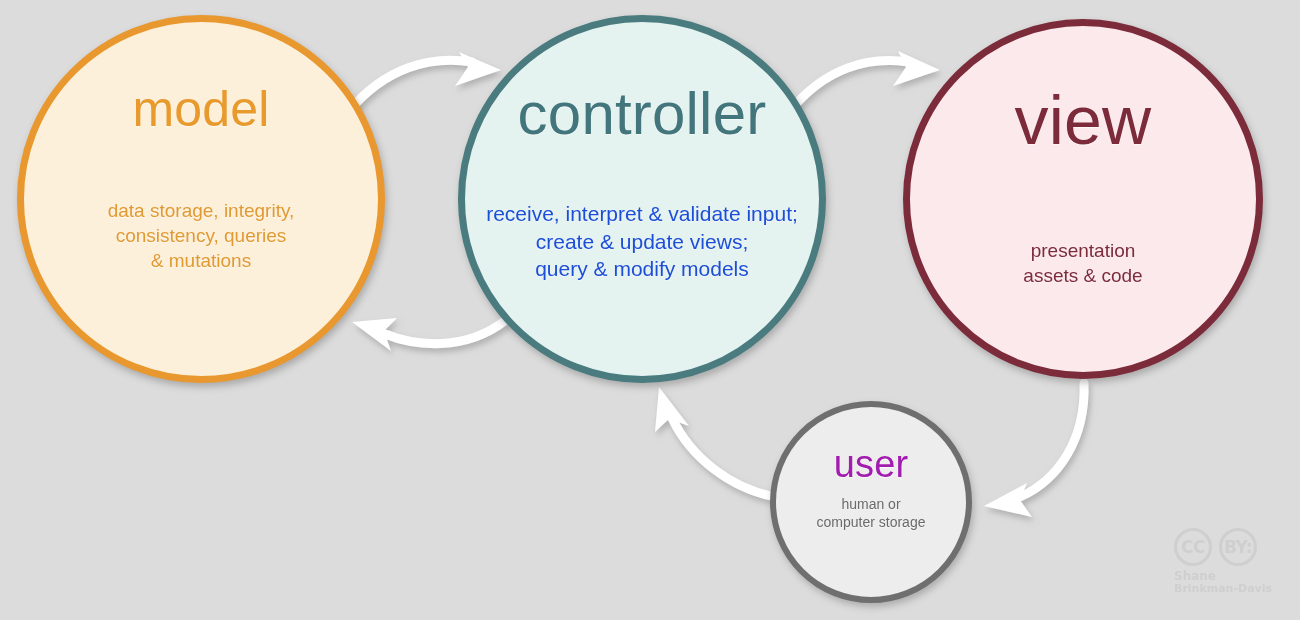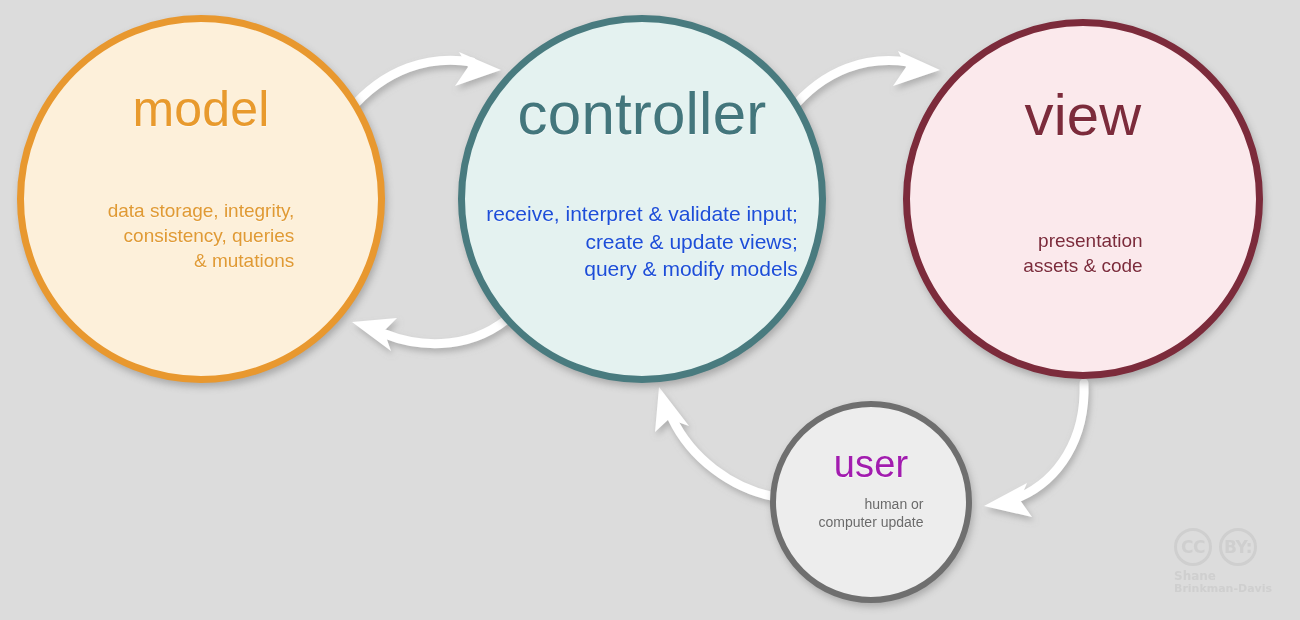--- a/index.html
+++ b/index.html
@@ -28,21 +28,21 @@
     z-index: 1;
   }
   .node {
     position: absolute;
     border-radius: 50%;
     box-sizing: border-box;
     display: flex;
     flex-direction: column;
     align-items: center;
     justify-content: flex-start;
-    text-align: right;
+    text-align: center;
     z-index: 2;
   }
   .node-title {
     font-weight: 400;
     line-height: 1;
     letter-spacing: 0.2px;
     text-shadow: 0 1px 1px rgba(255,255,255,0.65);
   }
   .node-desc {
     line-height: 1.32;
@@ -90,21 +90,21 @@
   
   #node-view {
     left: 903px; top: 19px;
     width: 360px; height: 360px;
     background: #fbe9ec;
     border: 7px solid #7c2b3b;
     box-shadow: 2px 4px 7px rgba(110,110,110,0.45);
   }
   #node-view .node-title {
     color: #7c2b3b;
-    font-size: 58px;
+    font-size: 68px;
     margin-top: 60px;
   }
   #node-view .node-desc {
     color: #7c2b3b;
     font-size: 19px;
     margin-top: 84px;
   }
 
   
   #node-user {
@@ -229,21 +229,21 @@
     <div class="node-desc">
       <div>presentation</div>
       <div>assets &amp; code</div>
     </div>
   </div>
 
   <div class="node" id="node-user">
     <div class="node-title">user</div>
     <div class="node-desc">
       <div>human or</div>
-      <div>computer update</div>
+      <div>computer storage</div>
     </div>
   </div>
 
   <div id="license-badge">
     <div class="cc-marks">
       <div class="cc-circle">CC</div>
       <div class="cc-circle">BY:</div>
     </div>
     <div class="cc-attrib">
       <div class="line1">Shane</div>

